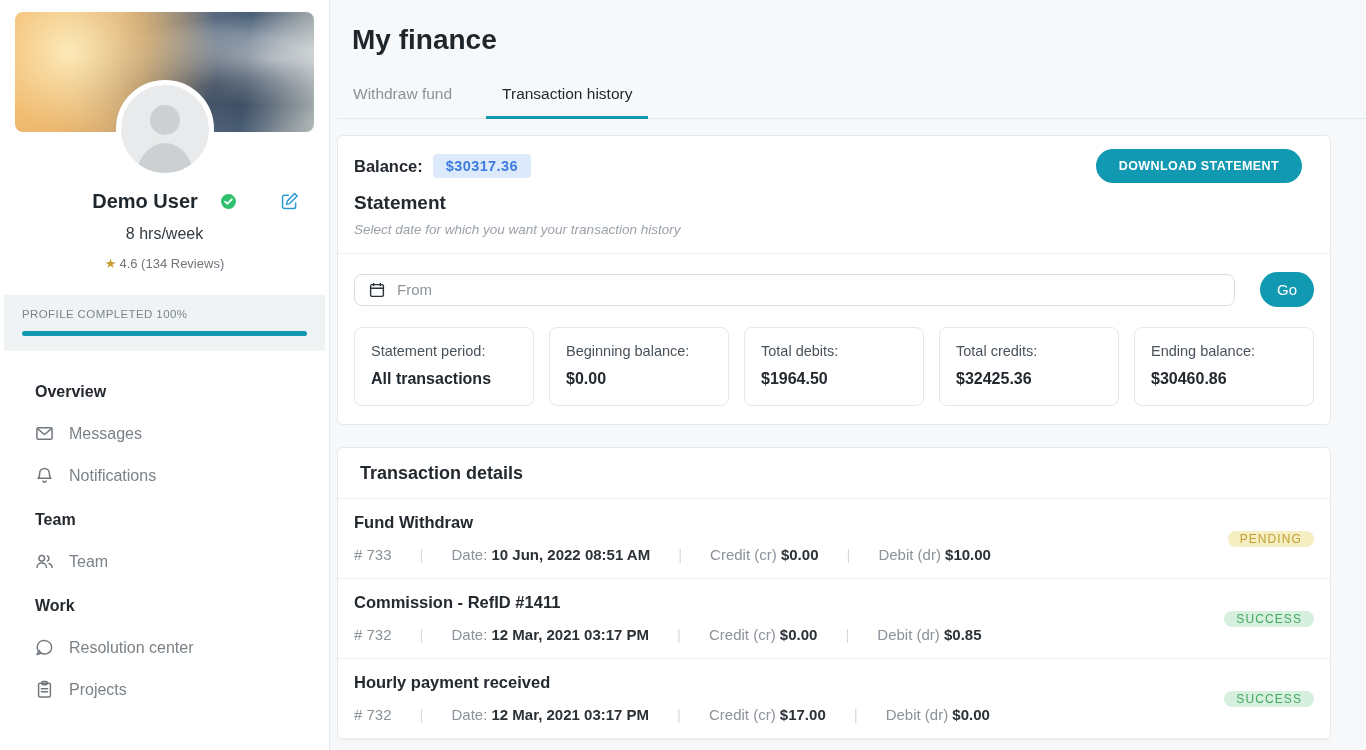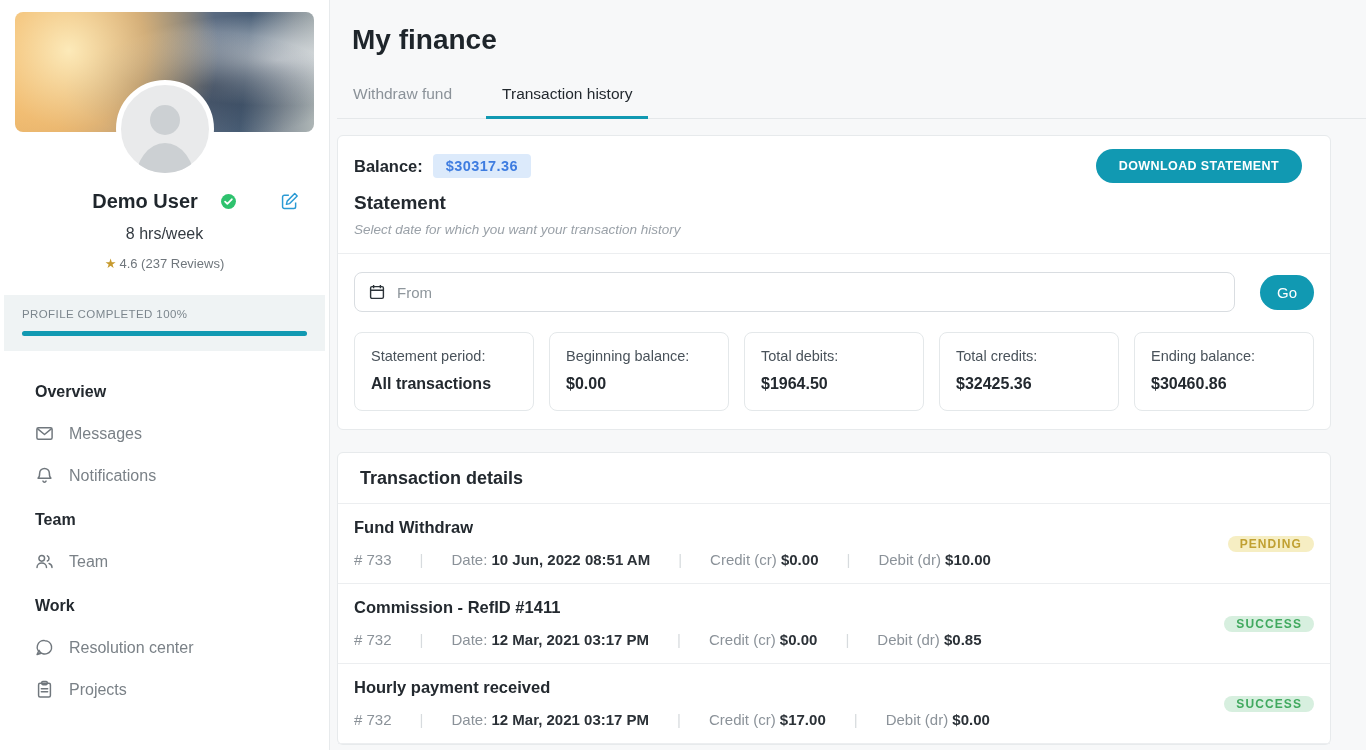--- a/index.html
+++ b/index.html
@@ -53,40 +53,40 @@
   .balance-chip { margin-left:10px; background:#dceafb; color:#3e7ce0; font-size:14.5px; font-weight:600;
                   letter-spacing:.4px; padding:4px 13px; border-radius:4px; }
   .download-btn { position:absolute; right:12px; top:0; background:#1199b2; color:#fff; border:none; cursor:pointer;
                   font-size:12.5px; font-weight:600; letter-spacing:.4px; padding:10px 23px; border-radius:17px;
                   font-family:inherit; }
   .statement-title { font-size:19px; font-weight:700; margin-top:9px; }
   .statement-sub { font-size:13.5px; font-style:italic; color:#9aa1a8; margin-top:8px; padding-bottom:4px; }
 
   .card-mid { border-top:1px solid #eceef0; padding:18px 16px; display:flex; align-items:center; gap:20px; }
   .date-field { flex:1; display:flex; align-items:center; gap:12px; border:1px solid #d9dde1; border-radius:8px;
-                height:40px; padding:0 14px; background:#fff; }
+                height:32px; padding:0 14px; background:#fff; }
   .date-field input { border:none; outline:none; flex:1; font-size:15px; color:#343b42; background:transparent; font-family:inherit; }
   .date-field input::placeholder { color:#8e969c; }
   .go-btn { background:#1199b2; color:#fff; border:none; cursor:pointer; font-size:15px; padding:9px 17px;
             border-radius:20px; margin-left:5px; font-family:inherit; }
 
   .card-bottom { padding:2px 16px 18px; display:flex; gap:15px; }
   .summary-card { flex:1; border:1px solid #e4e8ea; border-radius:8px; padding:15px 16px 17px; }
   .summary-label { font-size:14.5px; color:#49525a; }
   .summary-value { font-size:16px; font-weight:700; color:#23292f; margin-top:11px; }
 
   .txn-card { margin-top:22px; }
   .txn-header { font-size:18px; font-weight:700; padding:15px 22px 14px; border-bottom:1px solid #eceef0; }
   .txn-row { padding:0 16px; border-bottom:1px solid #eceef0; display:flex; align-items:center; }
   .txn-left { flex:1; }
   .txn-title { font-size:16.5px; font-weight:600; color:#23292f; margin-top:14px; }
   .txn-meta { display:flex; align-items:center; gap:28px; margin:14px 0 15px; font-size:15px; color:#8b9299; }
   .pipe { color:#d7dbde; }
   .meta-val { color:#2b3137; font-weight:700; }
-  .badge { font-size:12px; font-weight:700; letter-spacing:1.1px; padding:1px 12px; border-radius:12px; }
+  .badge { font-size:12px; font-weight:400; letter-spacing:1.1px; padding:1px 12px; border-radius:12px; }
   .badge--pending { background:#f6eec3; color:#c0a032; }
   .badge--success { background:#d7efdf; color:#41a95f; }
 </style>
 </head>
 <body>
 
 <div class="app">
 
   <aside class="sidebar">
     <div class="cover"></div>
@@ -106,21 +106,21 @@
       <span class="edit-btn">
         <svg width="18" height="18" viewBox="0 0 16 16">
           <path d="M13 9.3V13a1.6 1.6 0 0 1-1.6 1.6H3A1.6 1.6 0 0 1 1.4 13V4.4A1.6 1.6 0 0 1 3 2.8h4" fill="none" stroke="#2a9ad4" stroke-width="1.3"></path>
           <path d="M12.2 1.4l2.2 2.2-6.7 6.7-2.9.7.7-2.9z" fill="none" stroke="#2a9ad4" stroke-width="1.3" stroke-linejoin="round"></path>
         </svg>
       </span>
     </div>
 
     <div class="hours">8 hrs/week</div>
     <div class="rating">
-      <span class="star">★</span><span>4.6 (237 Reviews)</span>
+      <span class="star">★</span><span>4.6 (134 Reviews)</span>
     </div>
 
     <div class="progress-band">
       <div class="progress-label">PROFILE COMPLETED 100%</div>
       <div class="progress-track">
         <div class="progress-fill" style="width:100%"></div>
       </div>
     </div>
 
     <nav class="nav">

